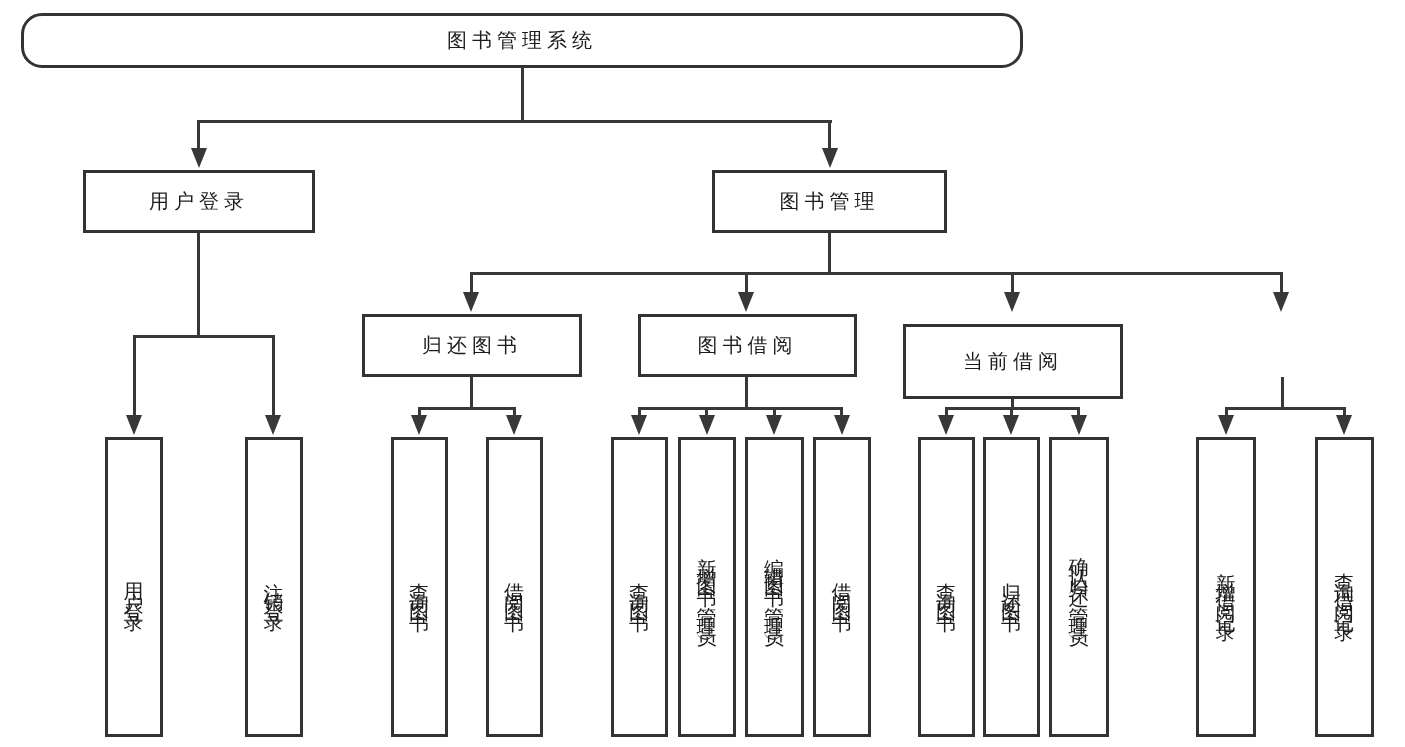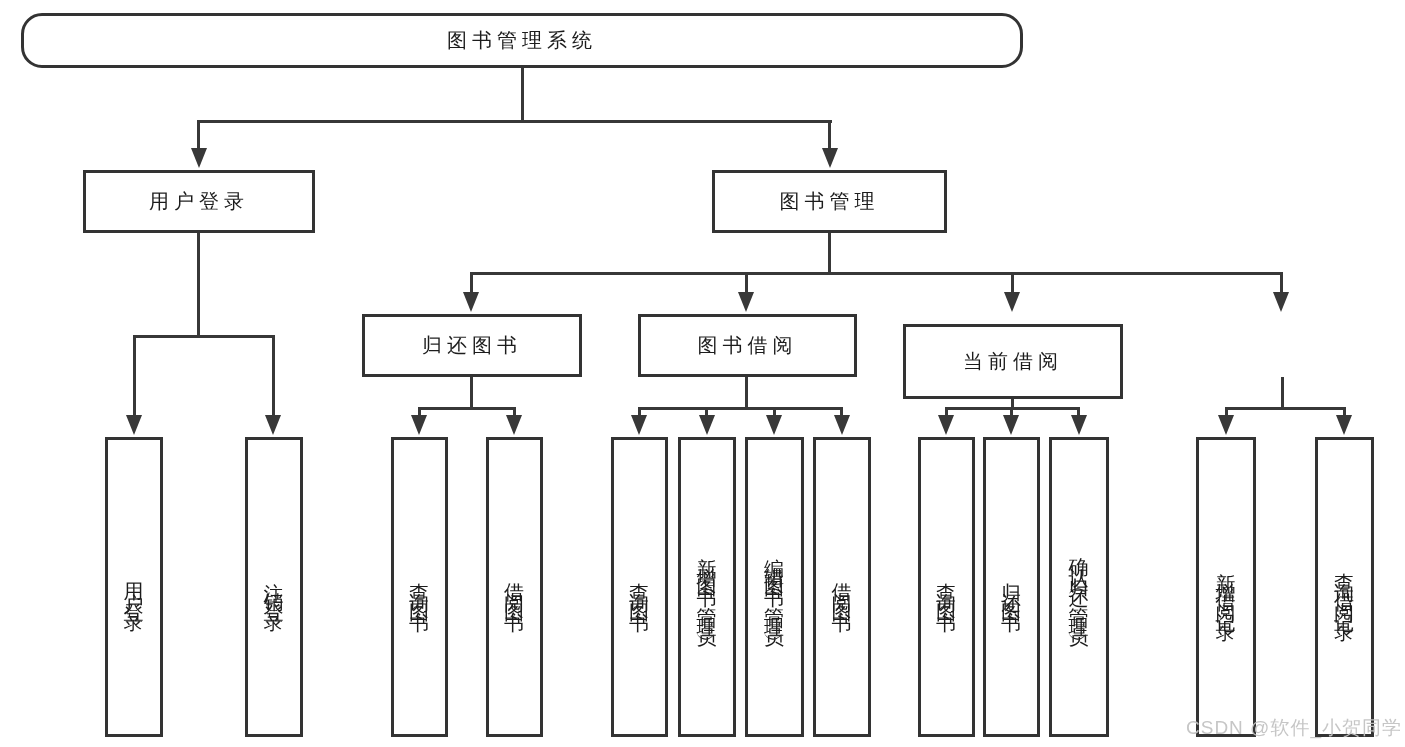--- a/index.html
+++ b/index.html
@@ -163,15 +163,14 @@
     <span class="vlabel">确认归还（管理员）</span>
   </div>
 
   <div class="box" style="left:1196px;top:437px;width:60px;height:300px;">
     <span class="vlabel">新增借阅记录</span>
   </div>
   <div class="box" style="left:1315px;top:437px;width:59px;height:300px;">
     <span class="vlabel">查询借阅记录</span>
   </div>
 
-  <div class="watermark">CSDN @软件_小贺同学</div>
 
 </div>
 
 </body></html>

